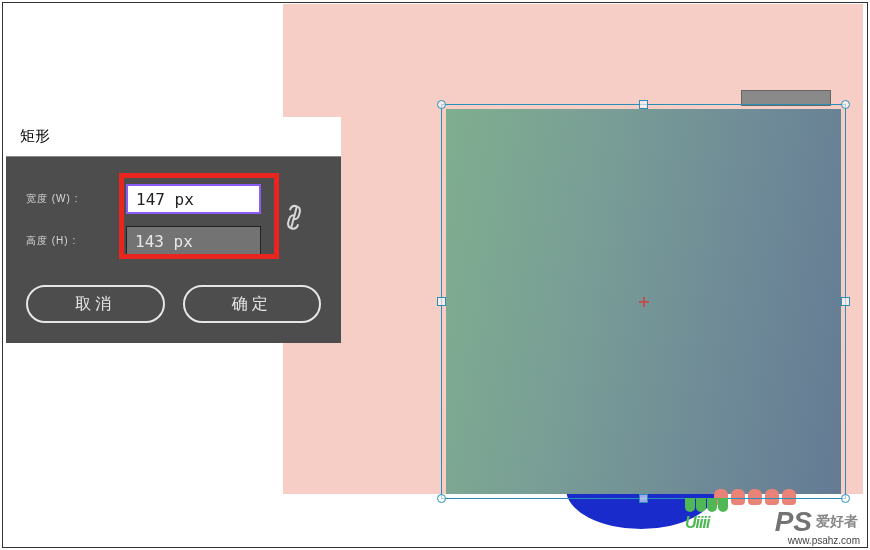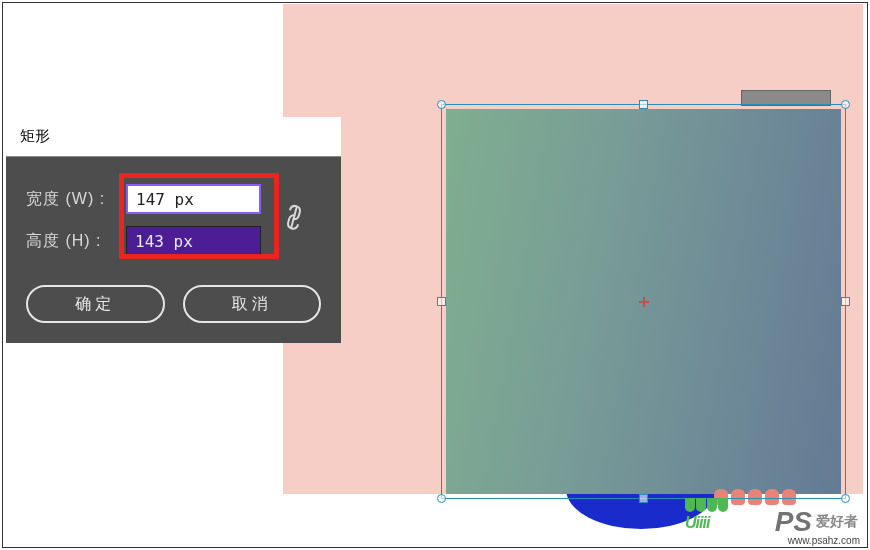--- a/index.html
+++ b/index.html
@@ -65,40 +65,40 @@
     
     .form-row {
       display: flex;
       align-items: center;
       margin-bottom: 10px;
       height: 32px;
     }
     
     .form-label {
       color: #d8d8d8;
-      font-size: 16px;
+      font-size: 10px;
       width: 100px;
       letter-spacing: 1px;
     }
     
     .input-width {
       width: 135px;
       height: 30px;
       background: #ffffff;
       border: 2px solid #8b5cf6;
       color: #222;
       font-size: 16px;
       padding: 2px 8px;
       font-family: monospace;
     }
     
     .input-height {
       width: 135px;
       height: 30px;
-      background: #4c1d95;
+      background: #737373;
       border: 1px solid #222;
       color: #e8e8e8;
       font-size: 16px;
       padding: 2px 8px;
       font-family: monospace;
     }
     
     .link-icon {
       position: absolute;
       left: 257px;
@@ -362,22 +362,22 @@
       <span class="link-icon">
         <svg width="24" height="24" viewBox="0 0 24 24" fill="none" stroke="currentColor" stroke-width="2">
           <path d="M10 13a5 5 0 0 0 7 0l3-3a5 5 0 0 0-7-7l-1 1"></path>
           <path d="M14 11a5 5 0 0 0-7 0l-3 3a5 5 0 0 0 7 7l1-1"></path>
           <line x1="4" y1="20" x2="20" y2="4" stroke-width="2"></line>
         </svg>
       </span>
     </div>
 
     <div class="button-row">
+      <button class="dlg-button">取消</button>
       <button class="dlg-button">确定</button>
-      <button class="dlg-button">取消</button>
     </div>
   </div>
 </div>
 
 <div class="uiii-logo">
   <div class="uiii-bars">
     <div class="u-bar"></div>
     <div class="u-bar"></div>
     <div class="u-bar"></div>
     <div class="u-bar"></div>

